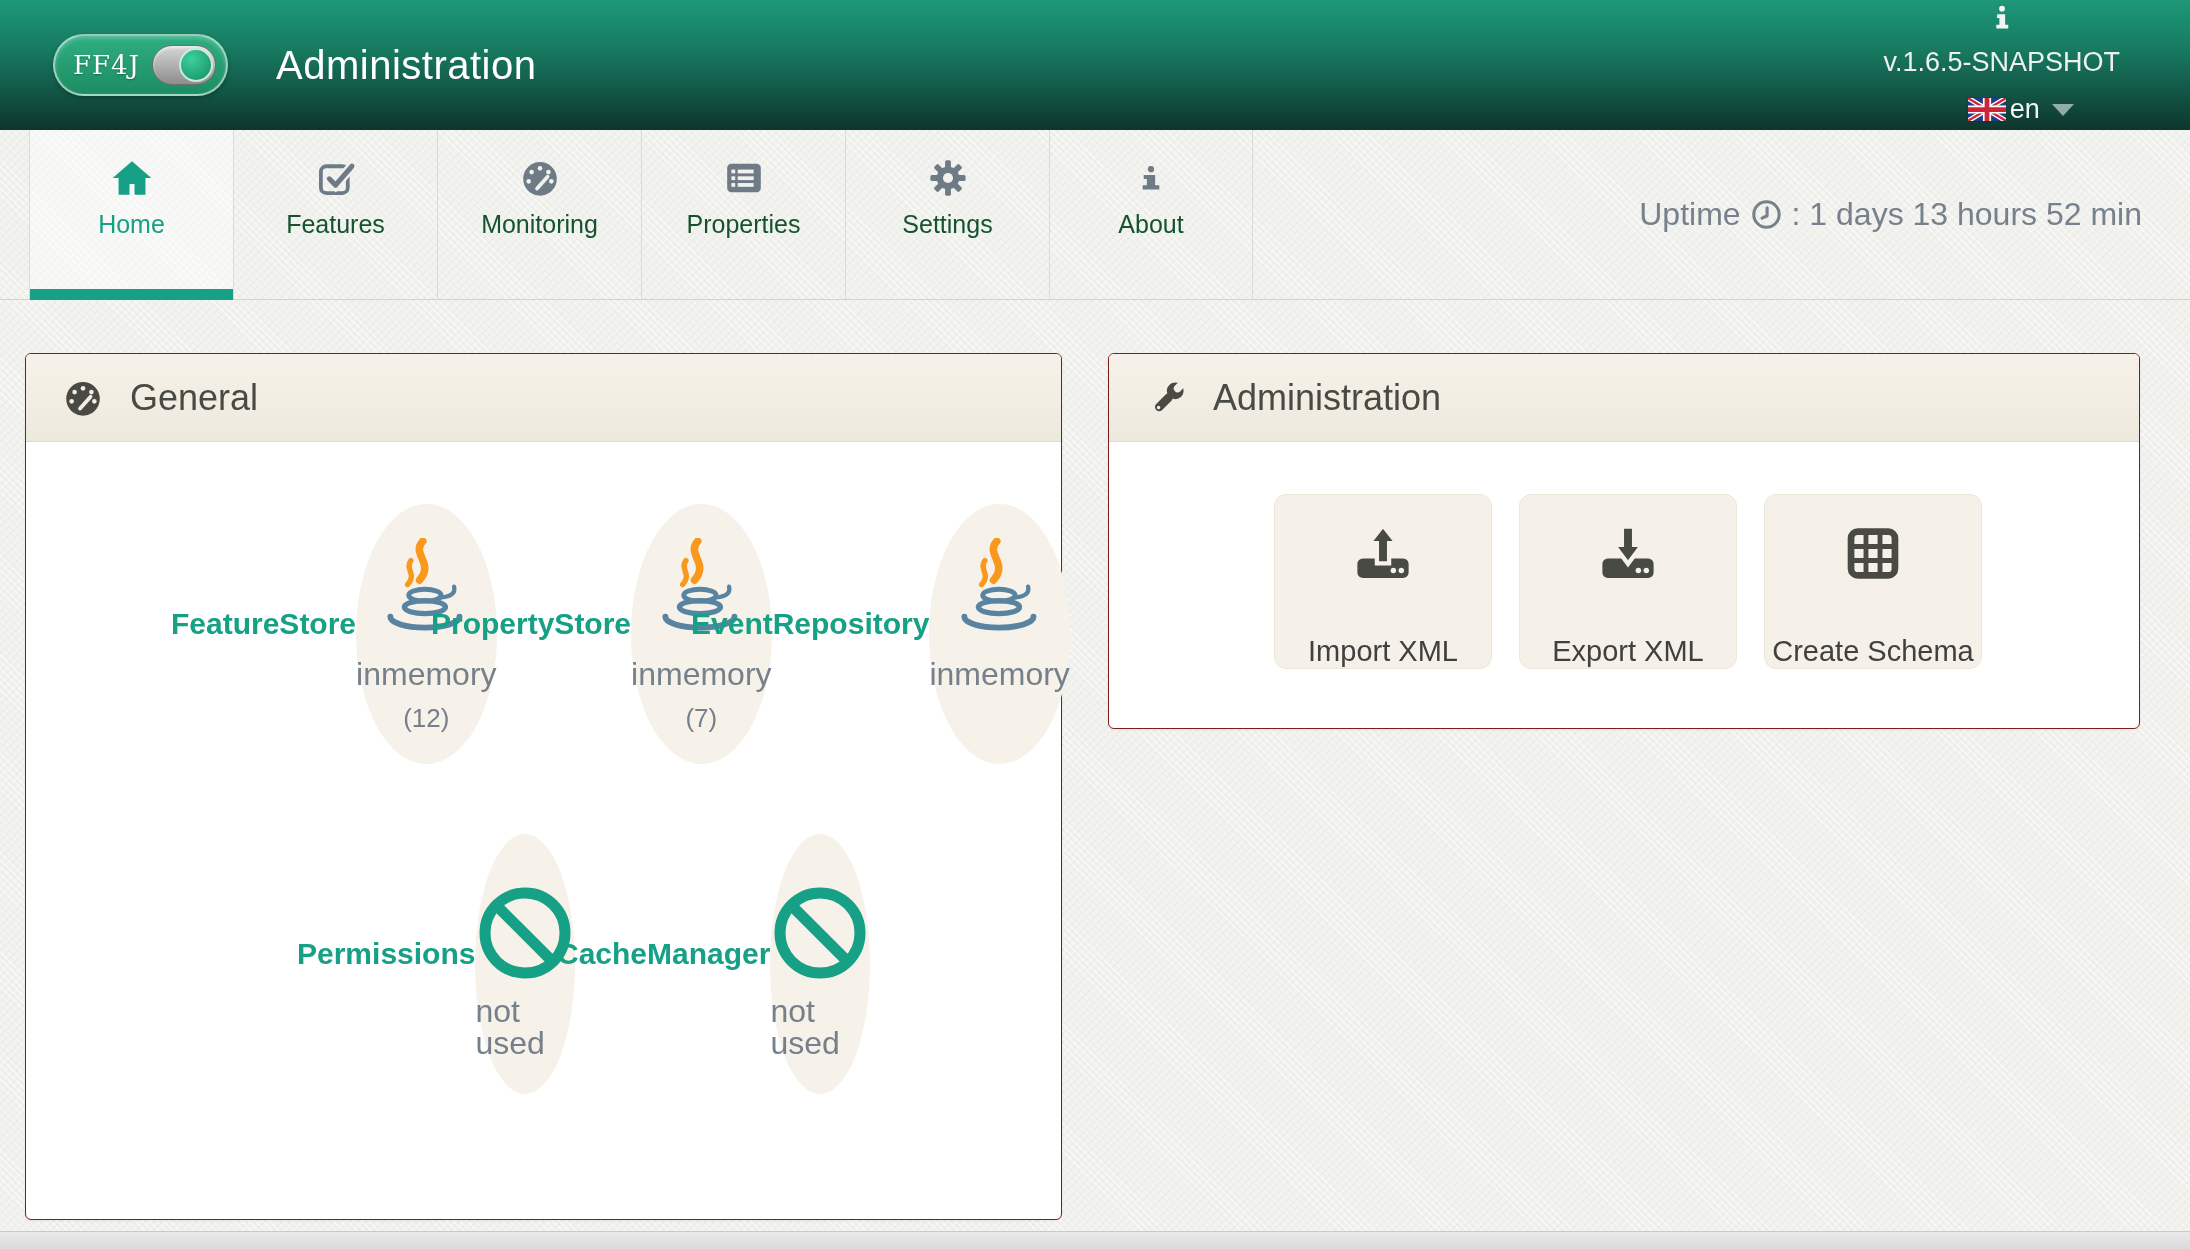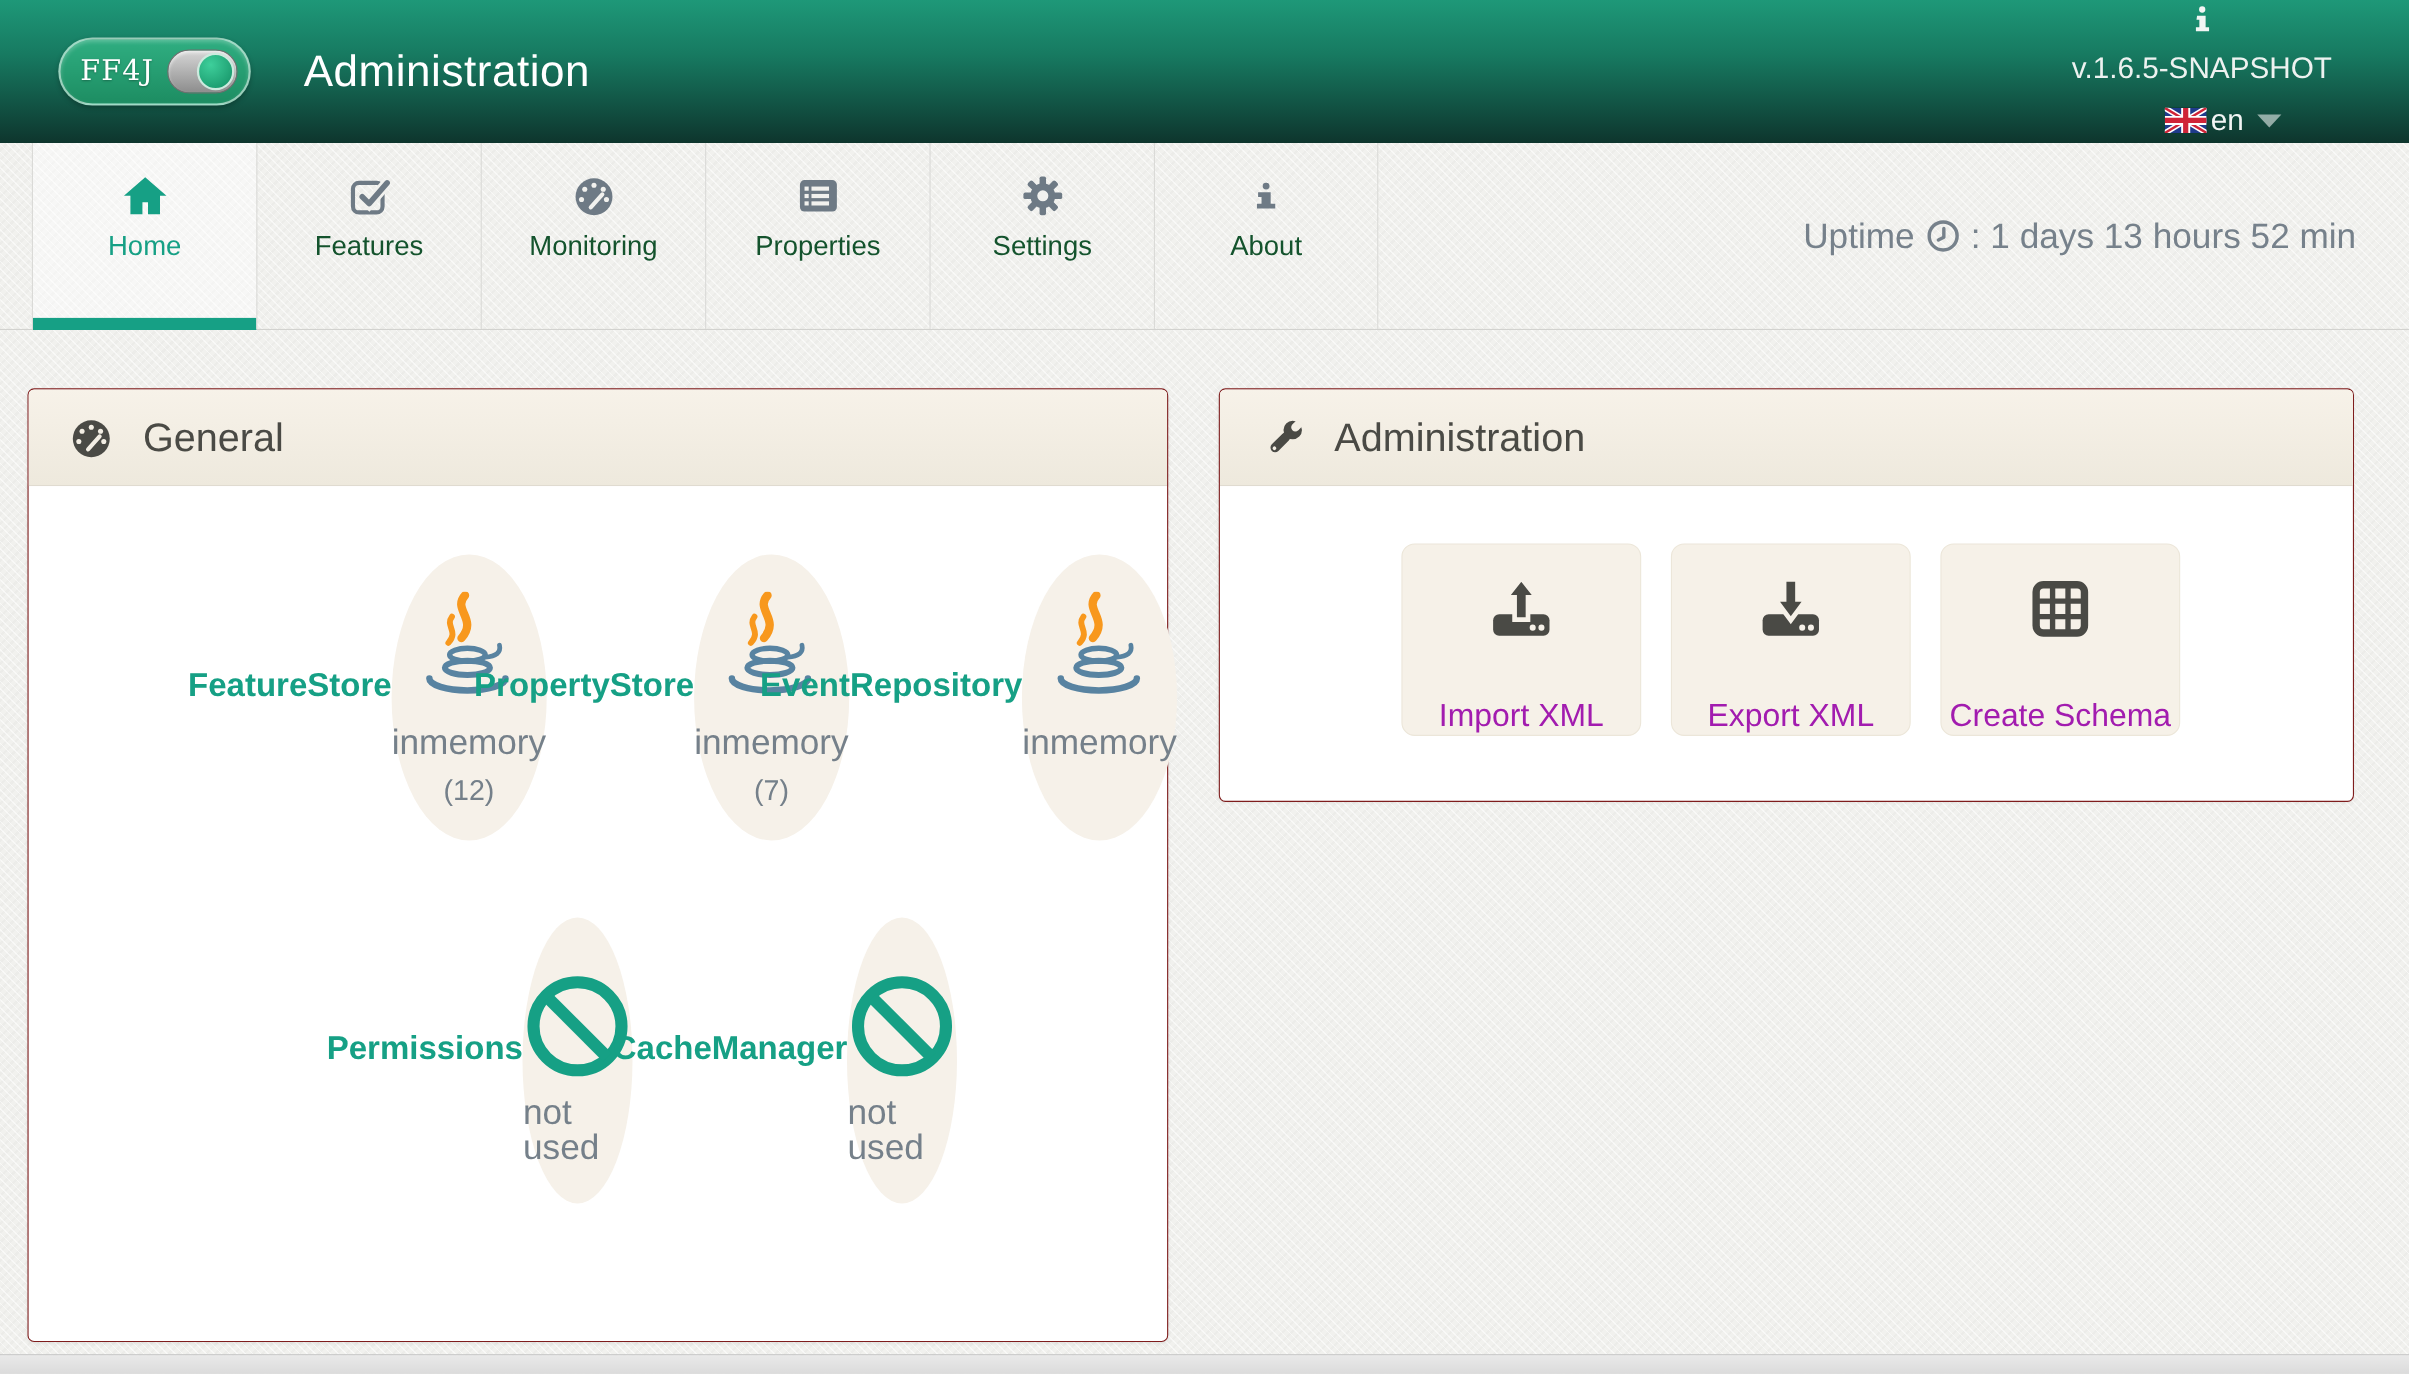--- a/index.html
+++ b/index.html
@@ -113,21 +113,21 @@
 
   
   .admin-buttons { display:flex; gap:27px; padding:52px 0 0 165px; }
   .admin-btn {
     width:218px; height:175px; background:#f6f1e8; border:1px solid #ece6d9; border-radius:12px;
     display:flex; flex-direction:column; align-items:center; padding-top:28px; gap:13px;
     cursor:pointer;
   }
   .admin-btn .btn-icon { width:64px; height:64px; color:#4a4a45; }
   .btn-hole { fill:#f6f1e8; }
-  .admin-btn .btn-label { font-size:29px; color:#a21caf;margin-top:38px; }
+  .admin-btn .btn-label { font-size:29px; color:#404040;margin-top:38px; }
 
   
   .bottom-strip {
     position:absolute; left:0; right:0; bottom:0; height:18px;
     background:linear-gradient(180deg,#e9e9e9,#dbdbdb); border-top:1px solid #c9c9c9;
   }
 </style>
 </head>
 <body>
 

